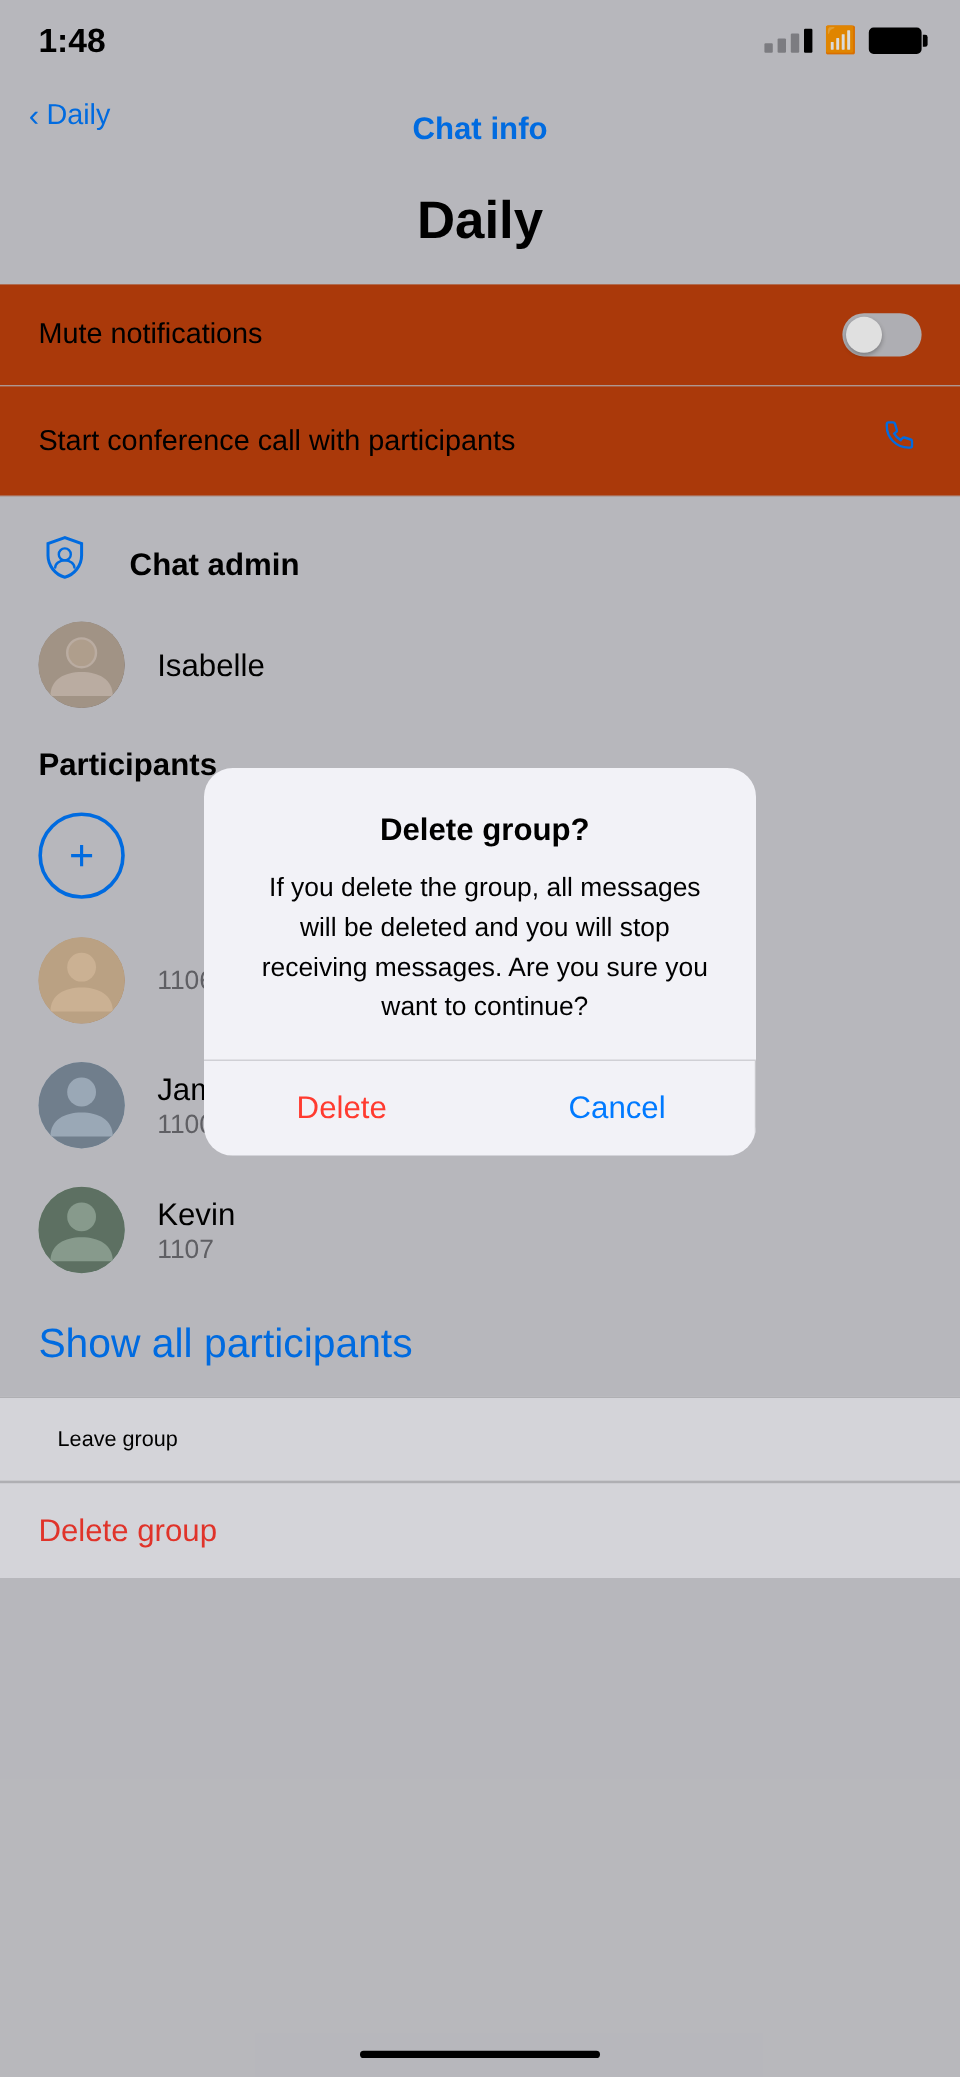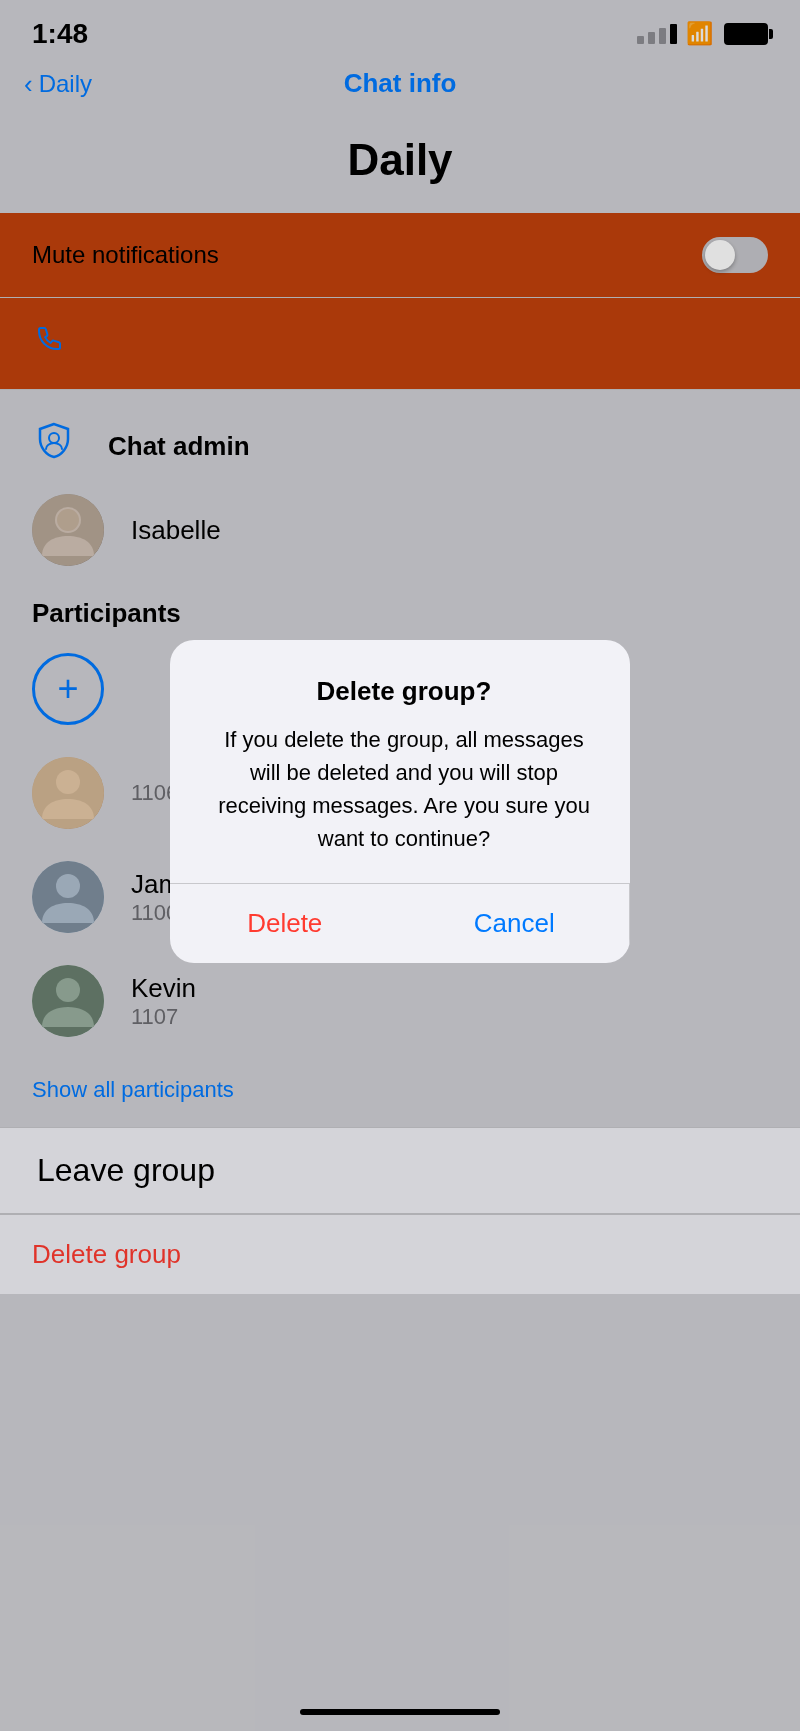--- a/index.html
+++ b/index.html
@@ -82,20 +82,21 @@
       font-size: 26px;
       line-height: 1;
     }
     .nav-back-label {
       font-size: 24px;
     }
     .nav-title {
       font-size: 26px;
       font-weight: 600;
       color: #007aff;
+      margin-top: 24px;
     }
 
     
     .chat-name-section {
       display: flex;
       justify-content: center;
       padding: 20px 0 28px 0;
       background: #d1d1d6;
     }
     .chat-name {
@@ -223,31 +224,31 @@
     .participants-label {
       padding: 16px 32px 8px 32px;
       font-size: 26px;
       font-weight: 700;
       color: #000;
     }
 
     
     .show-all-btn {
       padding: 24px 32px;
-      font-size: 22px;
+      font-size: 34px;
       color: #007aff;
       cursor: pointer;
       background: #d1d1d6;
       display: block;
     }
 
     
     .danger-row {
-      padding: 24px 37px;
-      font-size: 32px;
+      padding: 24px 48px;
+      font-size: 18px;
       color: #000;
       background: #f2f2f7;
       border-top: 1px solid #c8c8cc;
       cursor: pointer;
     }
     .danger-row-delete {
       padding: 24px 32px;
       font-size: 26px;
       color: #ff3b30;
       background: #f2f2f7;
@@ -380,20 +381,21 @@
 </div>
 
 <div class="settings-row">
   <span class="settings-row-label">Mute notifications</span>
   <div class="toggle">
     <div class="toggle-knob"></div>
   </div>
 </div>
 
 <div class="settings-row" style="border-top: none;">
+  <span class="settings-row-label">Start conference call with participants</span>
   <span class="settings-row-action">
     <svg width="36" height="36" viewBox="0 0 36 36" fill="none" xmlns="http://www.w3.org/2000/svg">
       <path d="M7 7.5C7 6.67 7.67 6 8.5 6H12.3C12.97 6 13.55 6.43 13.75 7.06L15.4 12.34C15.57 12.89 15.4 13.49 14.96 13.87L13.2 15.37C14.4 17.71 16.29 19.6 18.63 20.8L20.13 19.04C20.51 18.6 21.11 18.43 21.66 18.6L26.94 20.25C27.57 20.45 28 21.03 28 21.7V25.5C28 26.33 27.33 27 26.5 27H25C15.06 27 7 18.94 7 9V7.5Z" stroke="#007aff" stroke-width="2" fill="none"></path>
     </svg>
   </span>
 </div>
 
 <div class="section-header">
   <div class="section-header-icon">
     <svg width="40" height="40" viewBox="0 0 40 40" fill="none" xmlns="http://www.w3.org/2000/svg">

